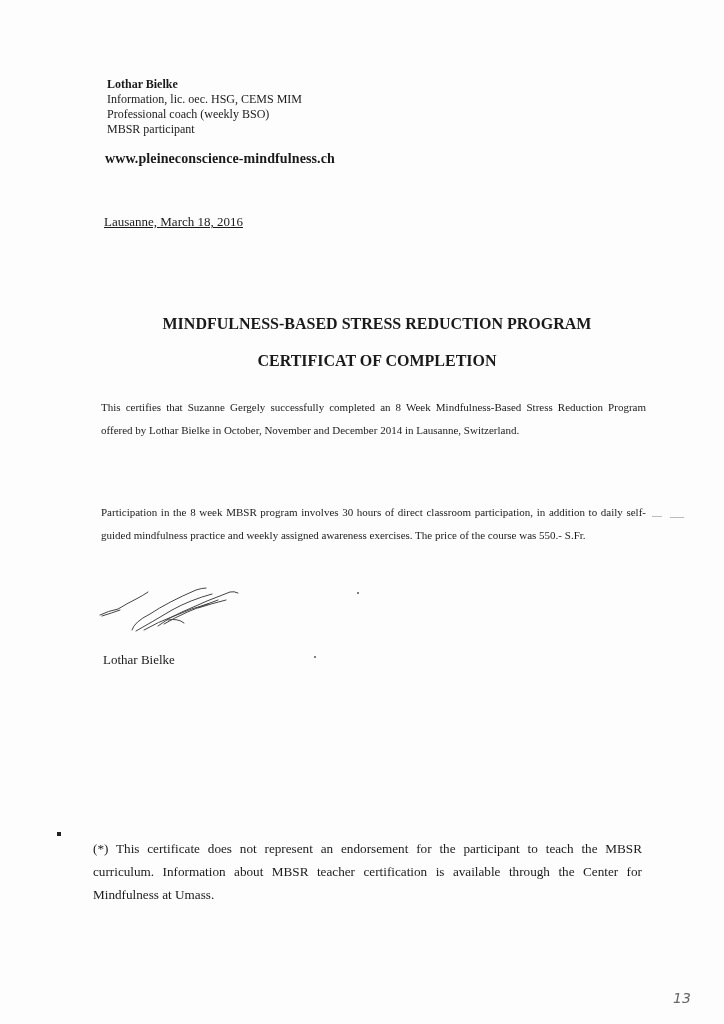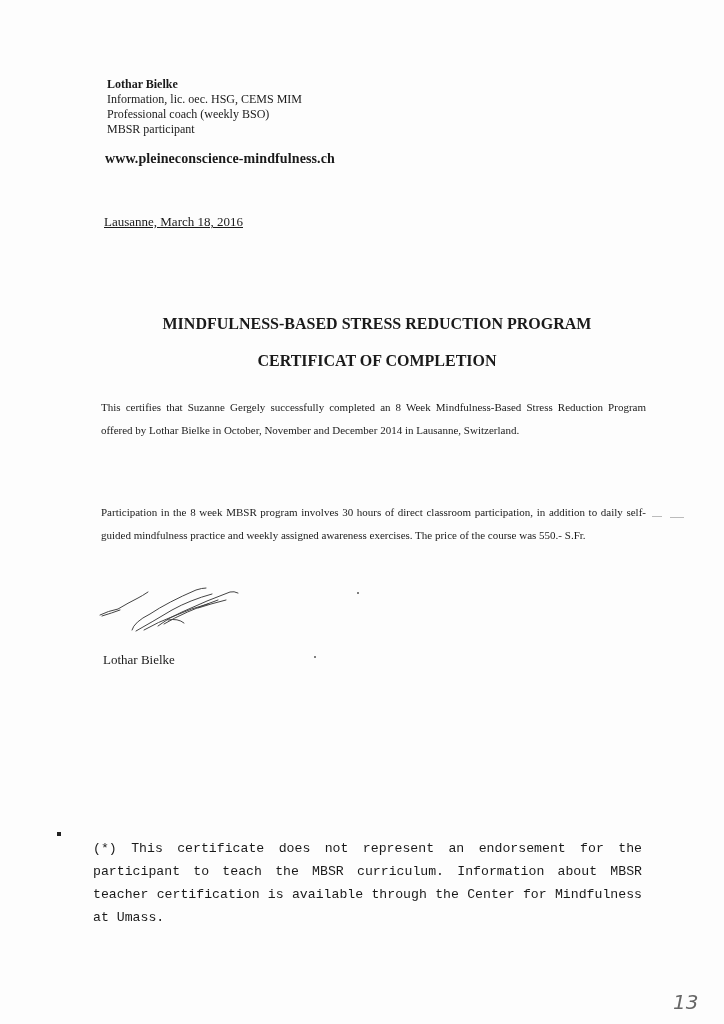--- a/index.html
+++ b/index.html
@@ -20,23 +20,23 @@
     .title2 { left: 0; width: 754px; text-align: center; top: 352px; font-size: 16px; font-weight: bold; }
     .para {
       left: 101px; width: 545px;
       font-size: 11px; line-height: 23px;
       text-align: justify;
     }
     .p1 { top: 396px; }
     .p2 { top: 494px; margin-top: 7px; }
     .signature { left: 98px; top: 578px; width: 180px; height: 60px; }
     .signer { left: 103px; top: 652px; font-size: 13px; }
-    .footnote { left: 93px; width: 549px; top: 837px; font-size: 13.2px; line-height: 23px; text-align: justify; font-family: Liberation Mono, monospace; }
+    .footnote { left: 93px; width: 549px; top: 837px; font-size: 13.2px; line-height: 23px; text-align: justify; }
     .bullet { left: 57px; top: 832px; width: 4px; height: 4px; background: #222; }
-    .pagenum { left: 673px; top: 990px; font-family: "DejaVu Sans", sans-serif; font-size: 20px; color: #666; font-style: italic; font-weight: 300; }
+    .pagenum { left: 673px; top: 990px; font-family: "DejaVu Sans", sans-serif; font-size: 14px; color: #666; font-style: italic; font-weight: 300; }
     .speck { width: 2px; height: 2px; background: #555; border-radius: 1px; }
     .dash { height: 1px; background: #bbb; }
   </style>
 </head>
 <body>
 
 <div class="abs letterhead">
   <div class="name">Lothar Bielke</div>
   <div>Information, lic. oec. HSG, CEMS MIM</div>
   <div>Professional coach (weekly BSO)</div>

